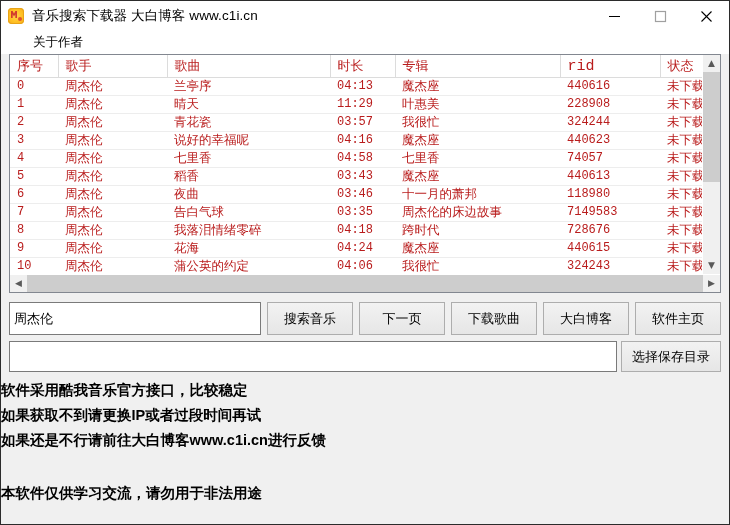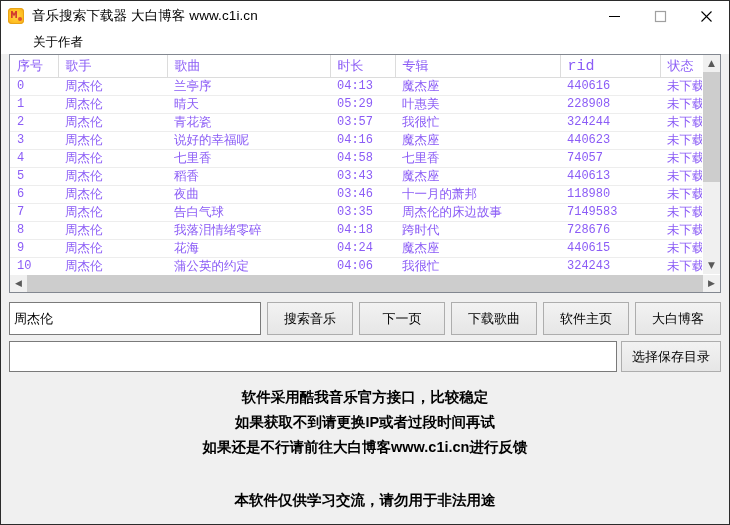--- a/index.html
+++ b/index.html
@@ -128,21 +128,21 @@
     display: flex;
     flex-direction: column;
     overflow: hidden;
     background: #fff;
   }
   table.data {
     border-collapse: collapse;
     table-layout: fixed;
     width: 100%;
     font-size: 12.5px;
-    color: #8b5cf6;
+    color: #b91c1c;
     padding-left: 9px;
   }
   table.data th {
     font-weight: normal;
     text-align: left;
     height: 22px;
     padding: 0 0 0 7px;
     background: #ffffff;
     border-right: 1px solid #dcdcdc;
     border-bottom: 1px solid #dcdcdc;
@@ -283,22 +283,21 @@
     background: #ffffff;
     font-size: 13px;
     padding: 0 4px;
     font-family: "Liberation Sans", sans-serif;
     color: #000;
     outline: none;
   }
 
   
   .notice {
-    margin-top: 13px;
-    text-align: center;
+    margin-top: 6px;
     color: #000;
     font-weight: bold;
     font-size: 14.5px;
     line-height: 25px;
     flex: 1;
   }
   .notice .gap { height: 14px; }
   .notice p { margin: 0; }
 </style>
 </head>
@@ -364,21 +363,21 @@
                 <td>兰亭序</td>
                 <td class="mono">04:13</td>
                 <td>魔杰座</td>
                 <td class="mono">440616</td>
                 <td>未下载</td>
               </tr>
               <tr>
                 <td class="mono">1</td>
                 <td>周杰伦</td>
                 <td>晴天</td>
-                <td class="mono">05:29</td>
+                <td class="mono">11:29</td>
                 <td>叶惠美</td>
                 <td class="mono">228908</td>
                 <td>未下载</td>
               </tr>
               <tr>
                 <td class="mono">2</td>
                 <td>周杰伦</td>
                 <td>青花瓷</td>
                 <td class="mono">03:57</td>
                 <td>我很忙</td>
@@ -483,22 +482,22 @@
         <span class="arrow-glyph">▶</span>
       </div>
     </div>
   </div>
 
   <div class="controls">
     <input class="search-input" type="text" value="周杰伦" style="">
     <div class="btn">搜索音乐</div>
     <div class="btn">下一页</div>
     <div class="btn">下载歌曲</div>
+    <div class="btn">大白博客</div>
     <div class="btn">软件主页</div>
-    <div class="btn">大白博客</div>
   </div>
 
   <div class="path-row">
     <input class="path-input" type="text" value="" style="">
     <div class="btn">选择保存目录</div>
   </div>
 
   <div class="notice">
     <p>软件采用酷我音乐官方接口，比较稳定</p>
     <p>如果获取不到请更换IP或者过段时间再试</p>

